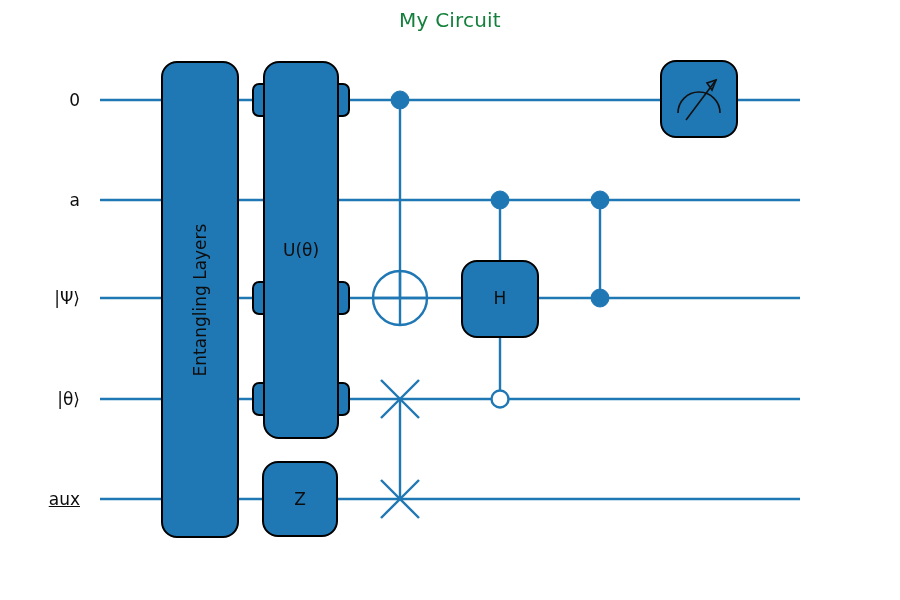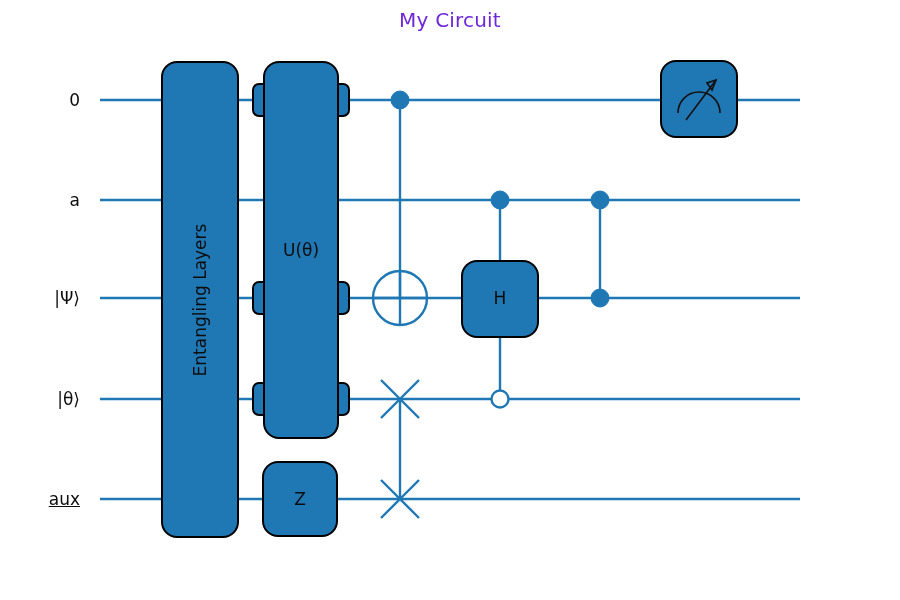--- a/index.html
+++ b/index.html
@@ -17,21 +17,21 @@
     background: #ffffff;
     overflow: hidden;
   }
   #circuit-title {
     position: absolute;
     top: 8px;
     left: 0;
     width: 900px;
     text-align: center;
     font-size: 20px;
-    color: #6d28d9;
+    color: #15803d;
     font-family: "DejaVu Sans", sans-serif;
     letter-spacing: 0.2px;
   }
   .wire-label {
     position: absolute;
     text-align: right;
     font-size: 17px;
     color: #0d0d0d;
     font-family: "DejaVu Sans", sans-serif;
     transform: translateY(-50%);

